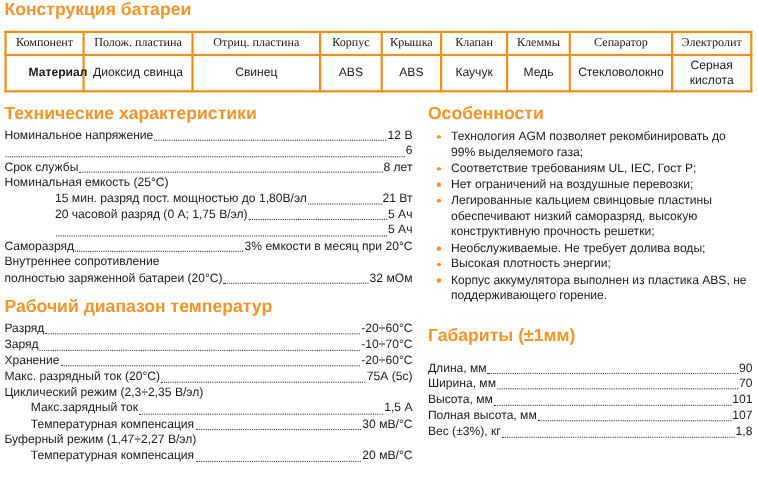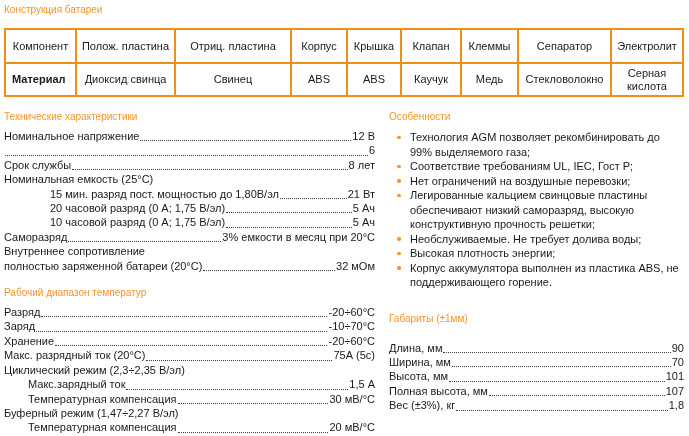--- a/index.html
+++ b/index.html
@@ -12,22 +12,22 @@
   html, body { margin: 0; padding: 0; background: #fff; }
   body {
     width: 689px; height: 436px; overflow: hidden;
     font-family: "Liberation Sans", sans-serif;
     font-size: 11px; color: var(--text);
   }
   .page { padding: 3px 5px 0 4px; }
 
   .section-title {
     color: var(--accent);
-    font-weight: normal;
-    font-size: 10px;
+    font-weight: bold;
+    font-size: 16px;
     line-height: 13px;
     margin: 0;
   }
 
   
   .ctable {
     display: table;
     width: 680px;
     table-layout: fixed;
     border-collapse: collapse;
@@ -35,22 +35,22 @@
   }
   .ctable .tr { display: table-row; }
   .ctable .th, .ctable .td {
     display: table-cell;
     border: 2px solid var(--table-border);
     text-align: center;
     vertical-align: middle;
     padding: 1px 2px;
     line-height: 13px;
   }
-  .ctable .row-head { font-weight: bold; text-align: left; padding-left: 6px; }
-  .ctable .header-row .th { height: 34px; }
+  .ctable .row-head { font-weight: bold; text-align: left; padding-left: 20px; }
+  .ctable .header-row .th { height: 21px; font-family: Liberation Serif, serif; }
   .ctable .material-row .td, .ctable .material-row .th { height: 33px; }
   
   .ctable .header-row > *:nth-child(1) { width: 71px; }
   .ctable .header-row > *:nth-child(2) { width: 99px; }
   .ctable .header-row > *:nth-child(3) { width: 116px; }
   .ctable .header-row > *:nth-child(4) { width: 56px; }
   .ctable .header-row > *:nth-child(5) { width: 54px; }
   .ctable .header-row > *:nth-child(6) { width: 60px; }
   .ctable .header-row > *:nth-child(7) { width: 57px; }
   .ctable .header-row > *:nth-child(8) { width: 93px; }
@@ -182,21 +182,20 @@
             <span class="spec-value">21 Вт</span>
           </div>
 
           <div class="spec-row" data-value="5 Ач" data-indent="2">
             <span class="spec-label">20  часовой разряд  (0 А; 1,75 В/эл)</span>
             <span class="dots"></span>
             <span class="spec-value">5 Ач</span>
           </div>
 
           <div class="spec-row" data-value="5 Ач" data-indent="2">
-            <span class="spec-label">10  часовой разряд  (0 А; 1,75 В/эл)</span>
             <span class="dots"></span>
             <span class="spec-value">5 Ач</span>
           </div>
 
           <div class="spec-row" data-value="3% емкости в месяц при 20°C" data-indent="0">
             <span class="spec-label">Саморазряд</span>
             <span class="dots"></span>
             <span class="spec-value">3% емкости в месяц при 20°C</span>
           </div>
 

